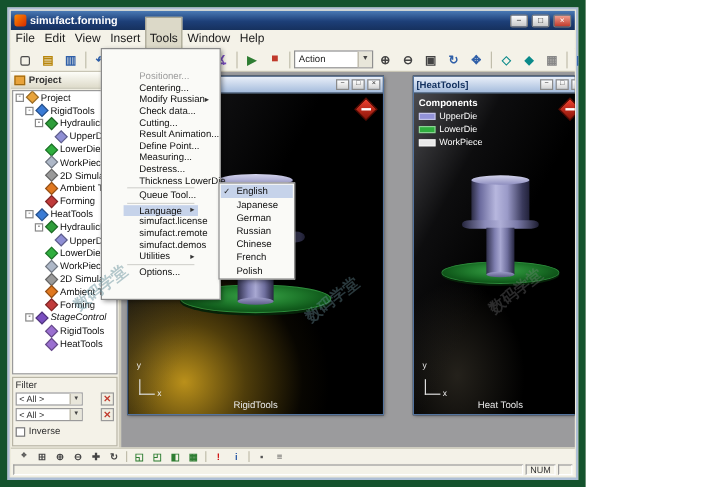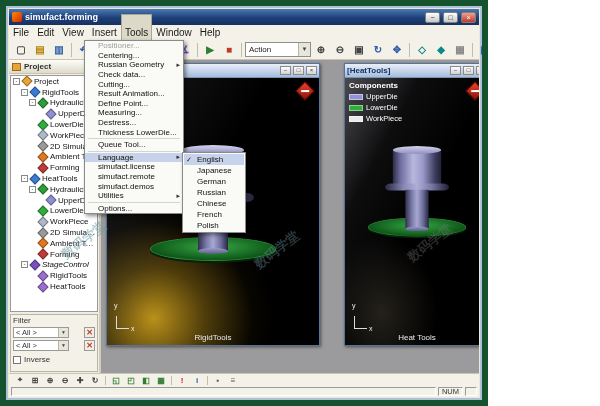--- a/index.html
+++ b/index.html
@@ -102,21 +102,21 @@
     background:radial-gradient(ellipse at 50% 40%,#3aa448 0%,#1f7a2c 40%,#115c1c 65%,#0a3a10 100%);
     box-shadow:0 2px 0 #062208;border:1px solid #2c8a3a;box-sizing:border-box;}
   .axis{position:absolute;left:9px;bottom:16px;width:18px;height:18px;z-index:3;}
   .axis .ly{position:absolute;left:0;bottom:0;width:1px;height:13px;background:#ddd;}
   .axis .lx{position:absolute;left:0;bottom:0;width:13px;height:1px;background:#ddd;}
   .axis .ay{position:absolute;left:-2px;top:-9px;color:#eee;font-size:7px;}
   .axis .ax{position:absolute;left:15px;bottom:-3px;color:#eee;font-size:7px;}
   .scene-label{position:absolute;left:0;right:0;bottom:3px;text-align:center;color:#e8e8e8;font-size:8px;z-index:3;}
   
   .menu-popup{position:absolute;left:78px;top:34px;width:100px;background:#fafaf7;border:1px solid #8a8a8a;
-    box-shadow:2px 2px 4px rgba(0,0,0,.45);z-index:40;padding:0;box-sizing:border-box;}
+    box-shadow:2px 2px 4px rgba(0,0,0,.45);z-index:40;padding:18px;box-sizing:border-box;}
   .popup-item{height:9.6px;display:flex;align-items:center;font-size:8px;color:#111;
     padding:0 3px 0 13px;position:relative;white-space:nowrap;}
   .popup-item .sub-arrow{margin-left:auto;font-size:7px;color:#333;}
   .popup-item.disabled{color:#9d9d9d;}
   .popup-item.hl{background:#c6d3ea;}
   .popup-sep{height:1px;background:#d4d4d0;margin:1px 3px;}
   .popup-item .check{position:absolute;left:2px;font-size:7px;color:#222;}
   .submenu{position:absolute;left:176px;top:146px;width:64px;background:#fafaf7;border:1px solid #8a8a8a;
     box-shadow:2px 2px 4px rgba(0,0,0,.45);z-index:41;padding:1px;box-sizing:border-box;}
   .submenu .popup-item{height:11px;}
@@ -430,21 +430,21 @@
   </div>
 
   <div class="menu-popup" id="tools-menu">
       <div class="popup-item disabled">
         <span>Positioner...</span>
       </div>
       <div class="popup-item">
         <span>Centering...</span>
       </div>
       <div class="popup-item">
-        <span>Russian Geometry</span>
+        <span>Modify Russian</span>
         <span class="sub-arrow">▸</span>
       </div>
       <div class="popup-item">
         <span>Check data...</span>
       </div>
       <div class="popup-item">
         <span>Cutting...</span>
       </div>
       <div class="popup-item">
         <span>Result Animation...</span>

